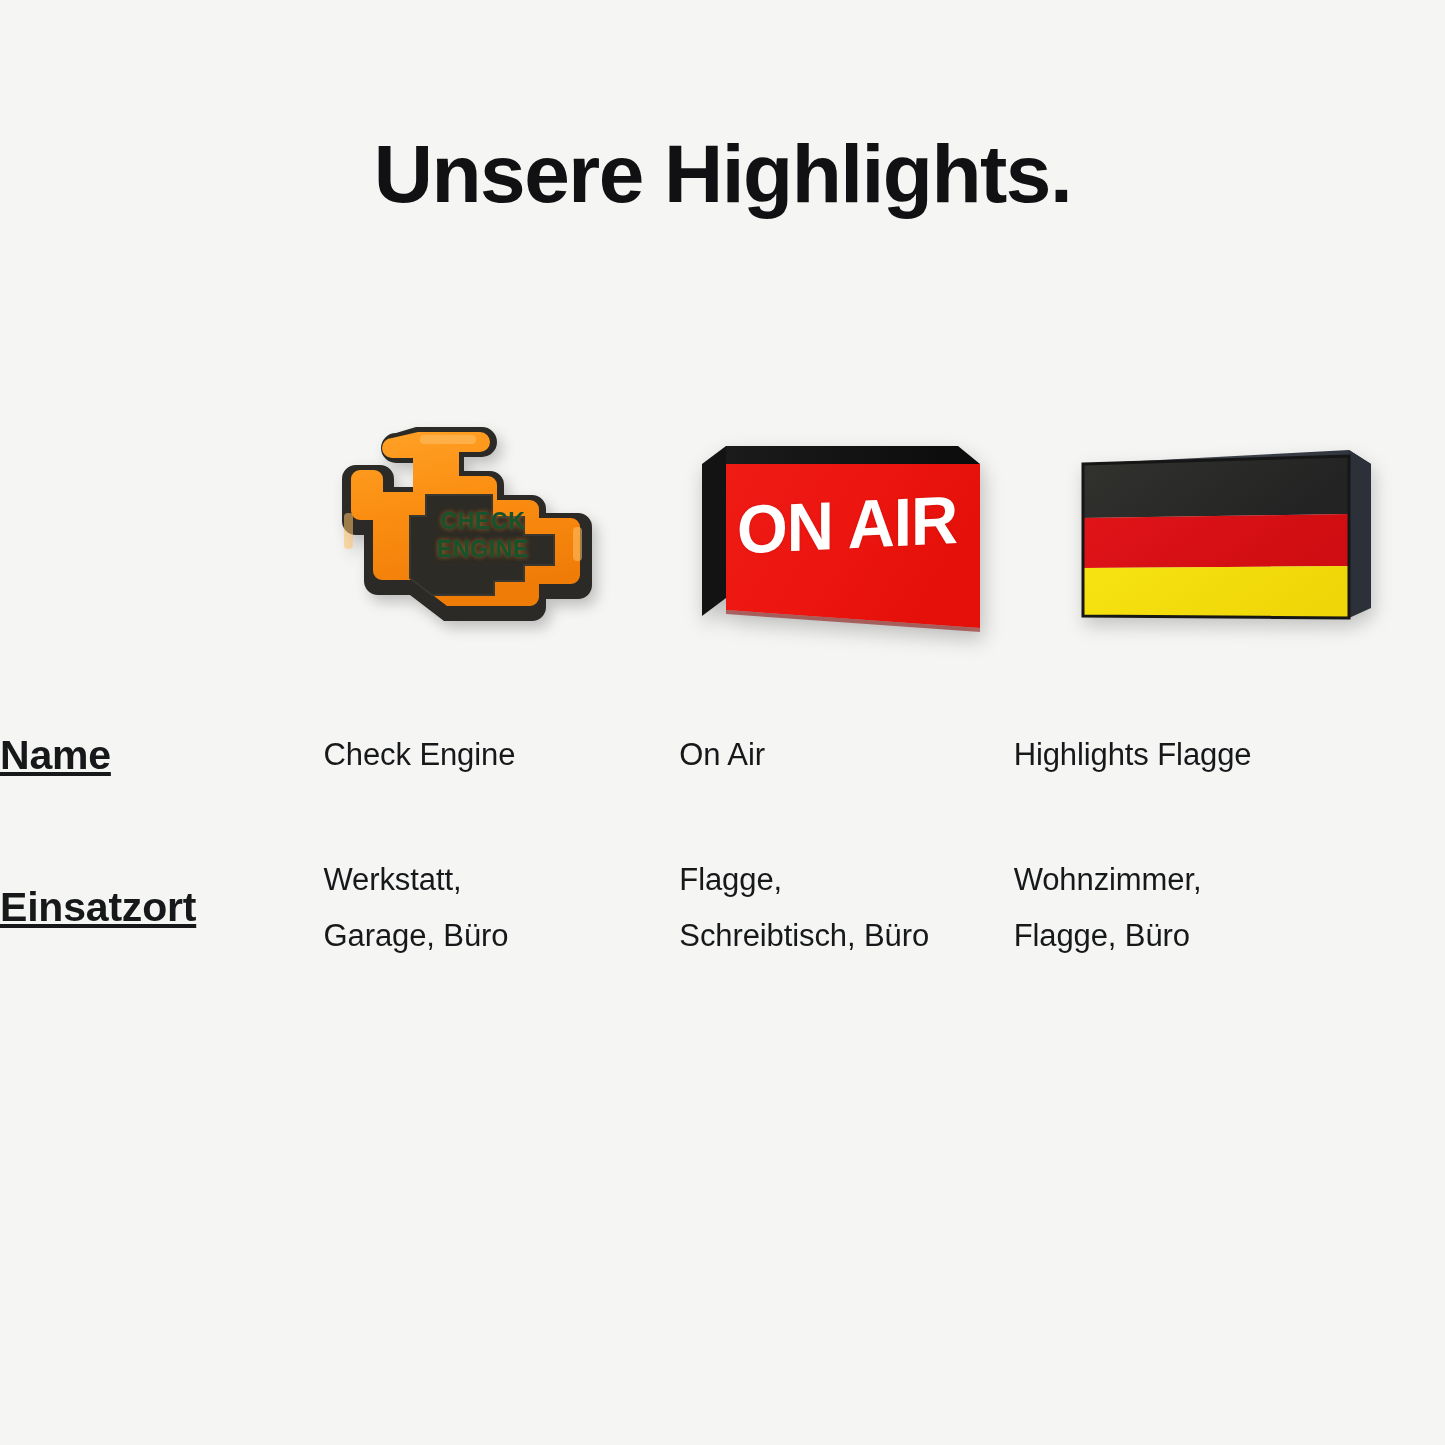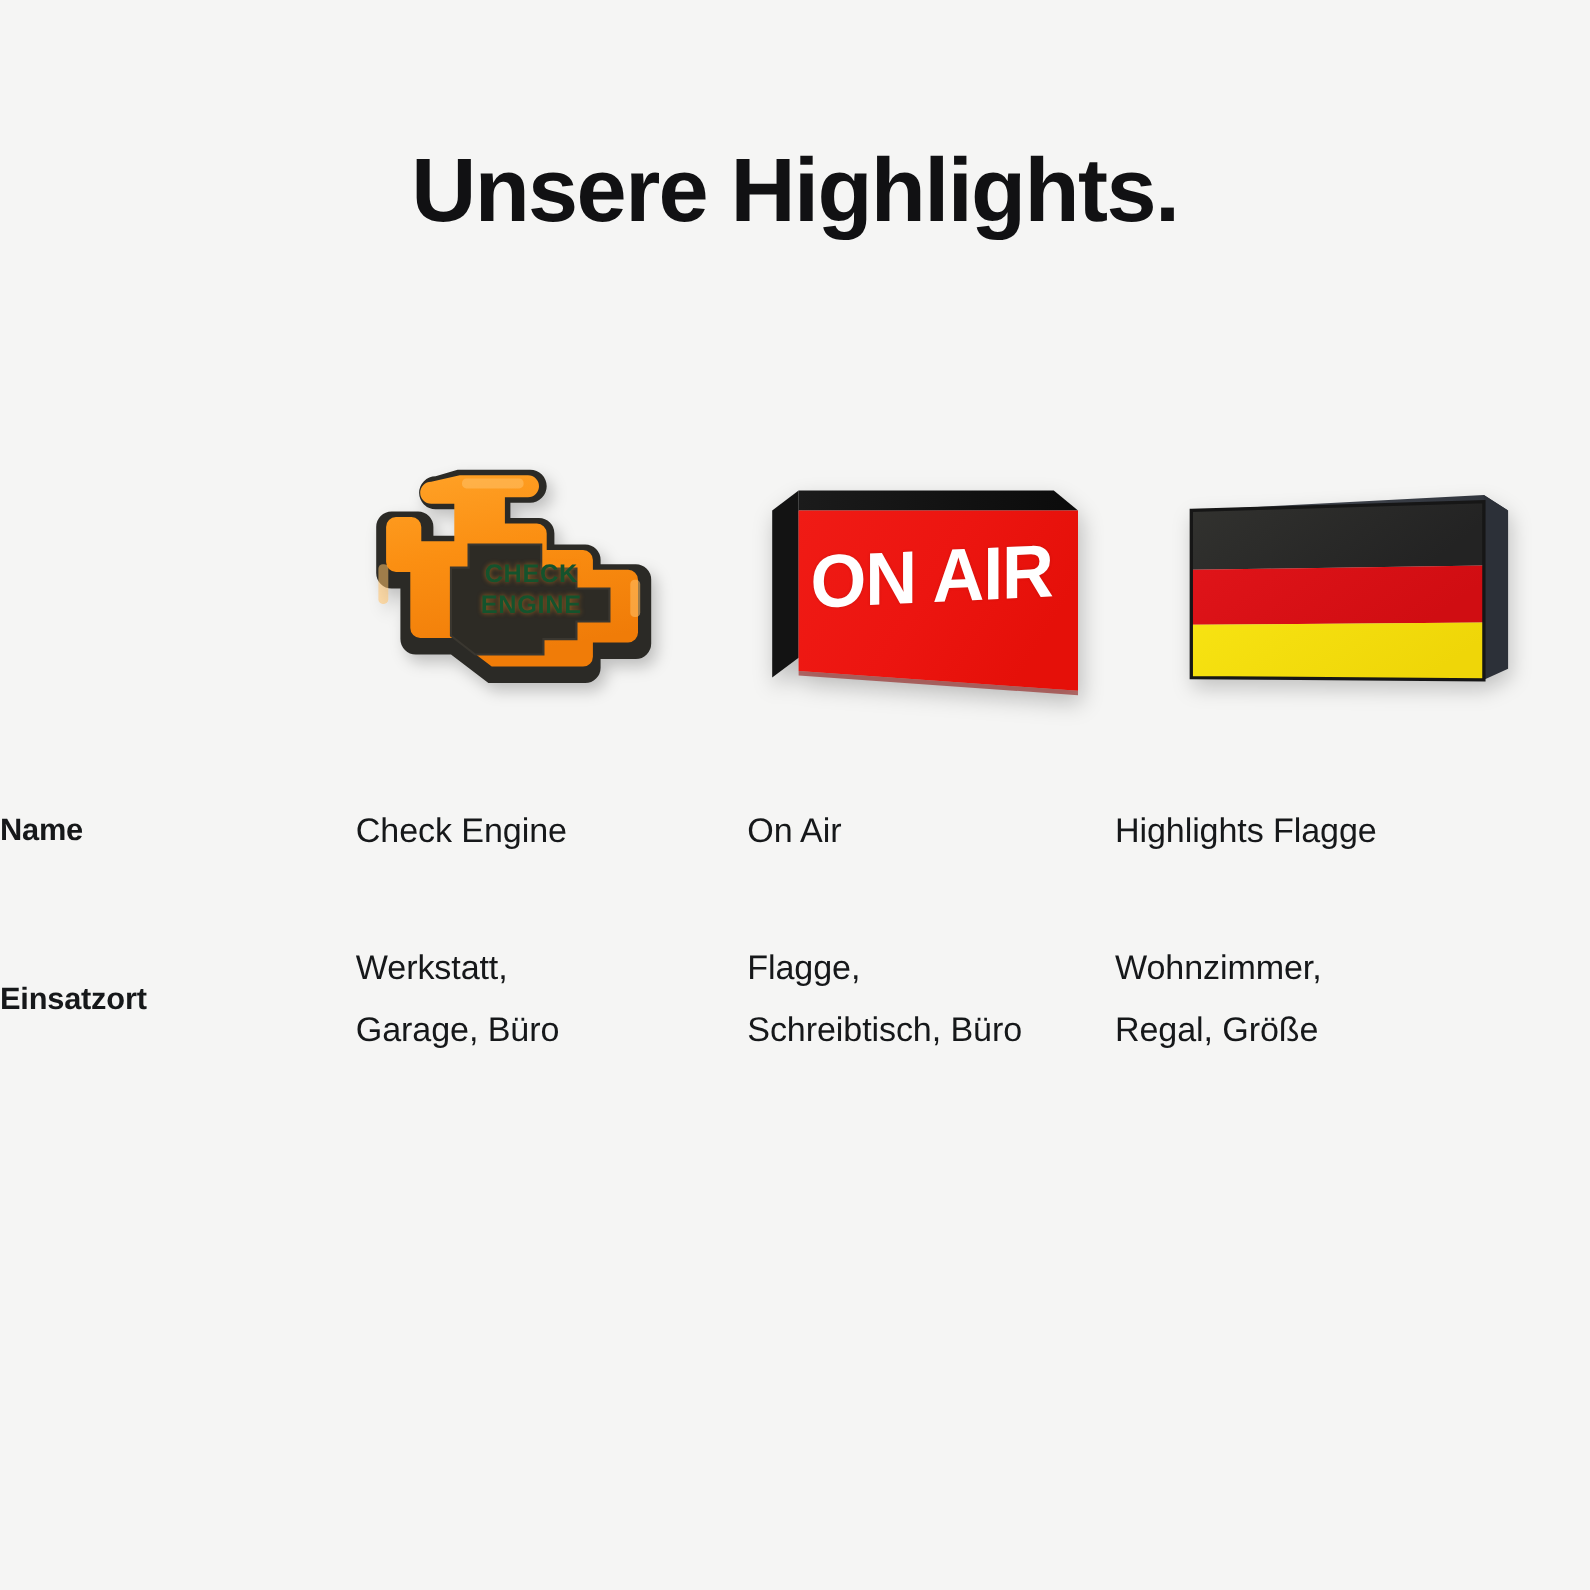--- a/index.html
+++ b/index.html
@@ -131,25 +131,26 @@
   .spec-row { height: 130px; }
   .spec-row.tall { height: 175px; margin-left: 12px; }
 
   .col-label { width: 300px; }
   .col-a { width: 330px; }
   .col-b { width: 310px; }
   .col-c { width: 400px; }
 
   .row-label {
     padding-left: 64px;
-    font-size: 28px;
+    font-size: 41px;
     font-weight: 700;
     letter-spacing: -0.2px;
     text-align: left;
     color: #111113;
+    text-decoration: underline;
   }
   .cell-val {
     font-size: 31px;
     font-weight: 400;
     letter-spacing: -0.1px;
     line-height: 1.78;
     color: #1b1d1f;
   }
 </style>
 </head>
@@ -285,19 +286,19 @@
         <td class="cell-val">
           <div>Werkstatt,</div>
           <div>Garage, Büro</div>
         </td>
         <td class="cell-val">
           <div>Flagge,</div>
           <div>Schreibtisch, Büro</div>
         </td>
         <td class="cell-val">
           <div>Wohnzimmer,</div>
-          <div>Regal, Größe</div>
+          <div>Flagge, Büro</div>
         </td>
       </tr>
     </tbody>
   </table>
 
 </div>
 
 </body></html>

